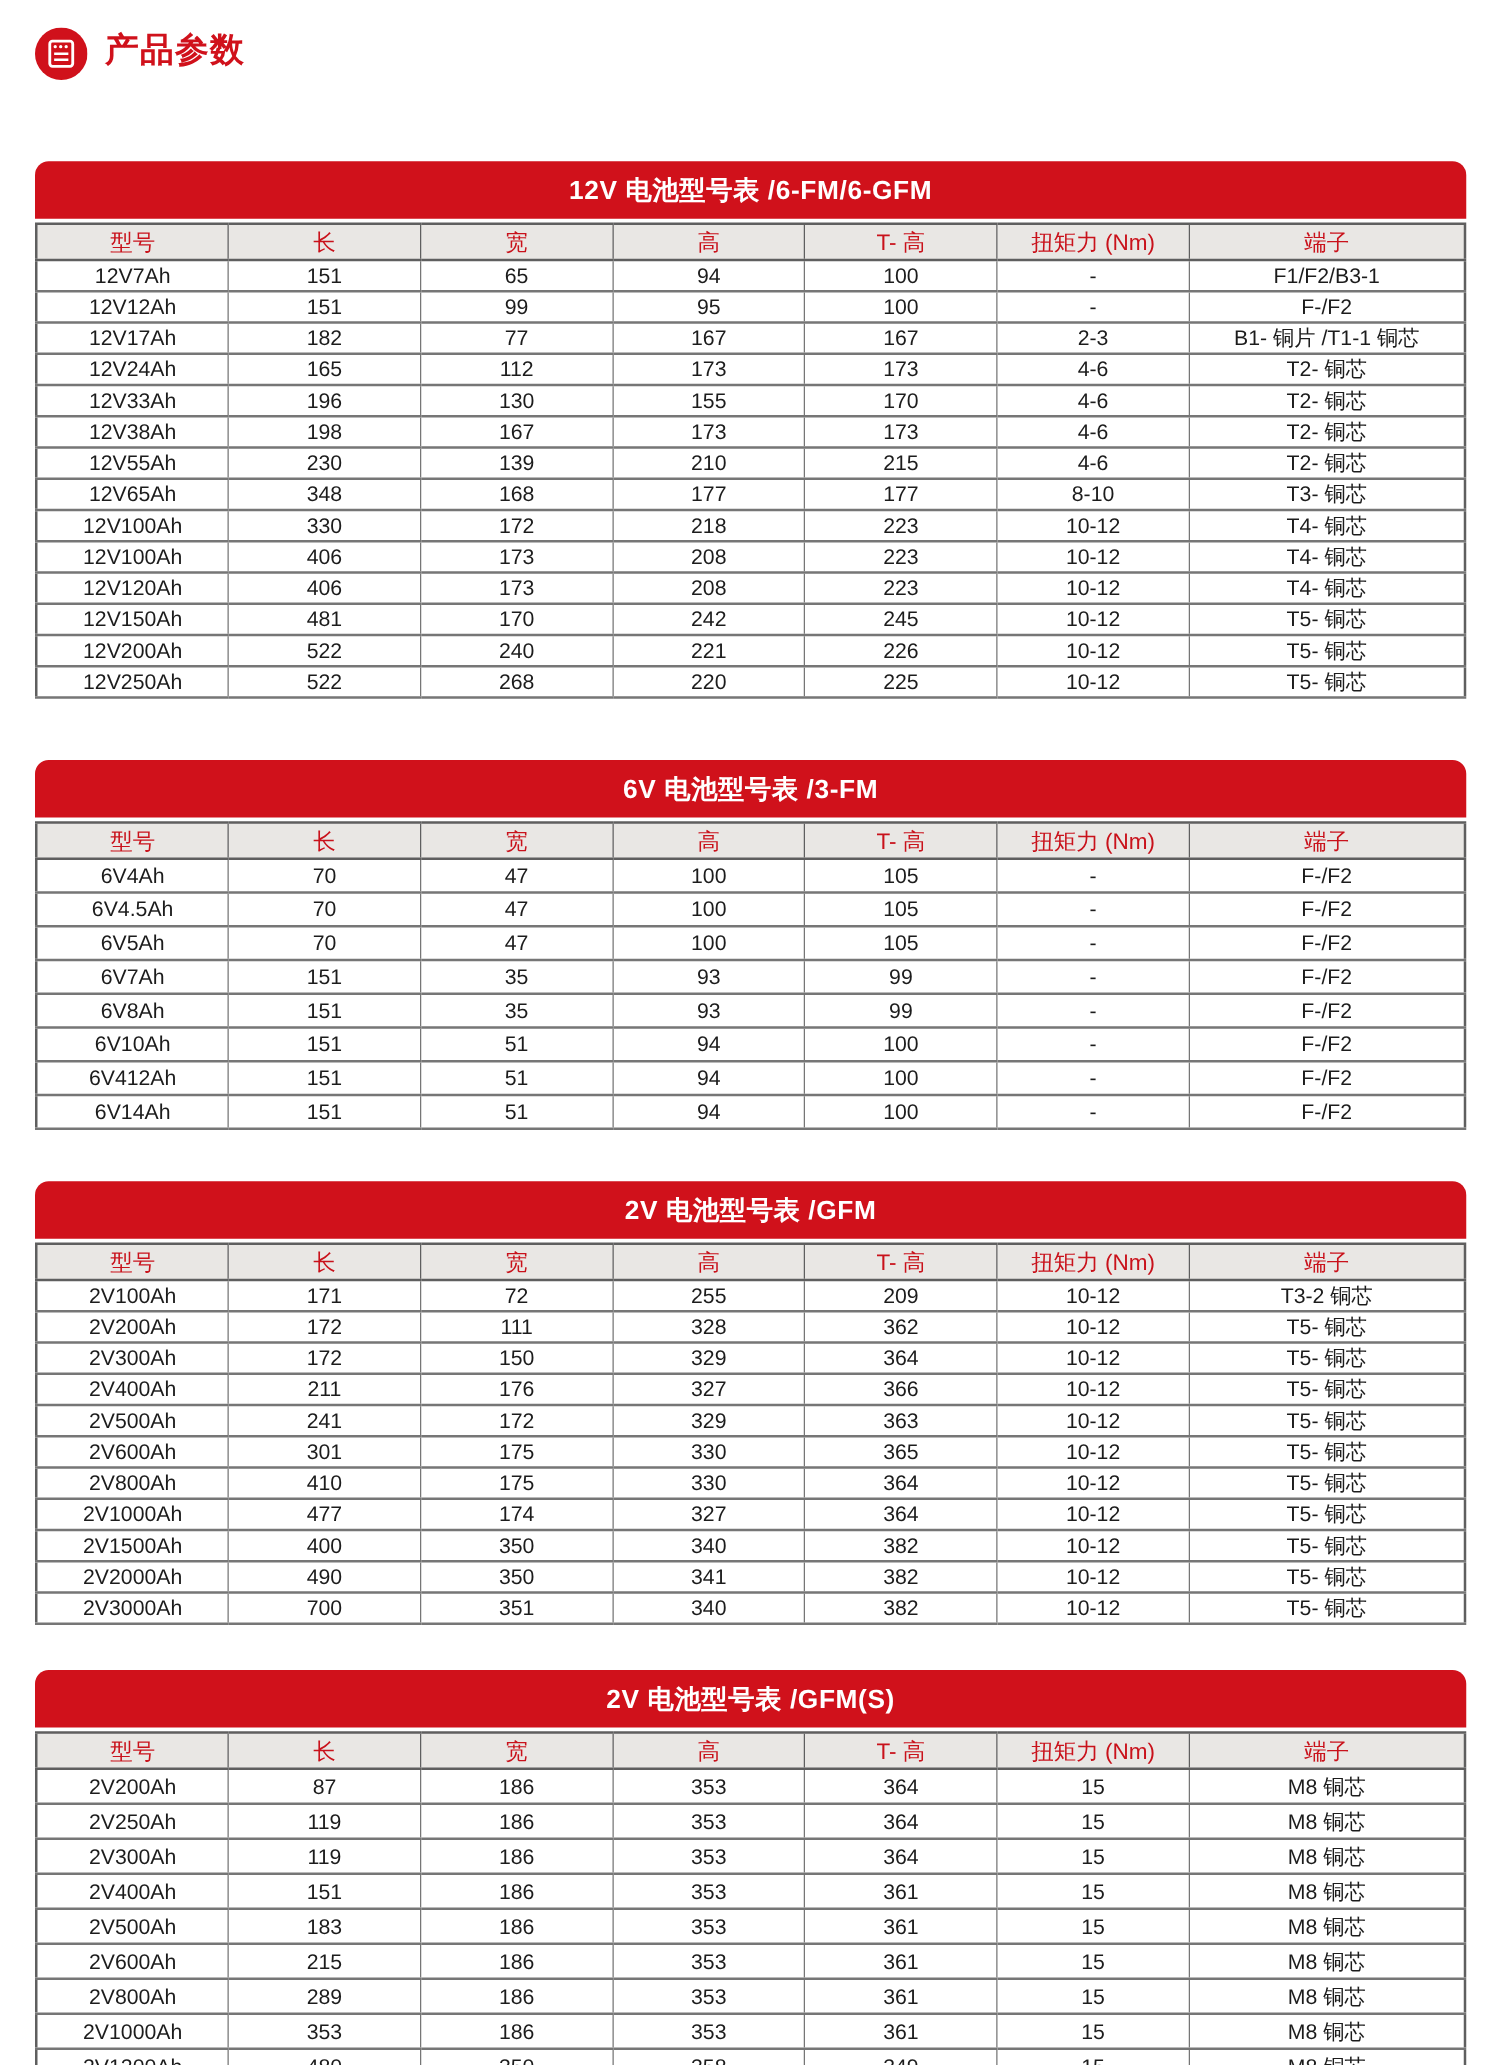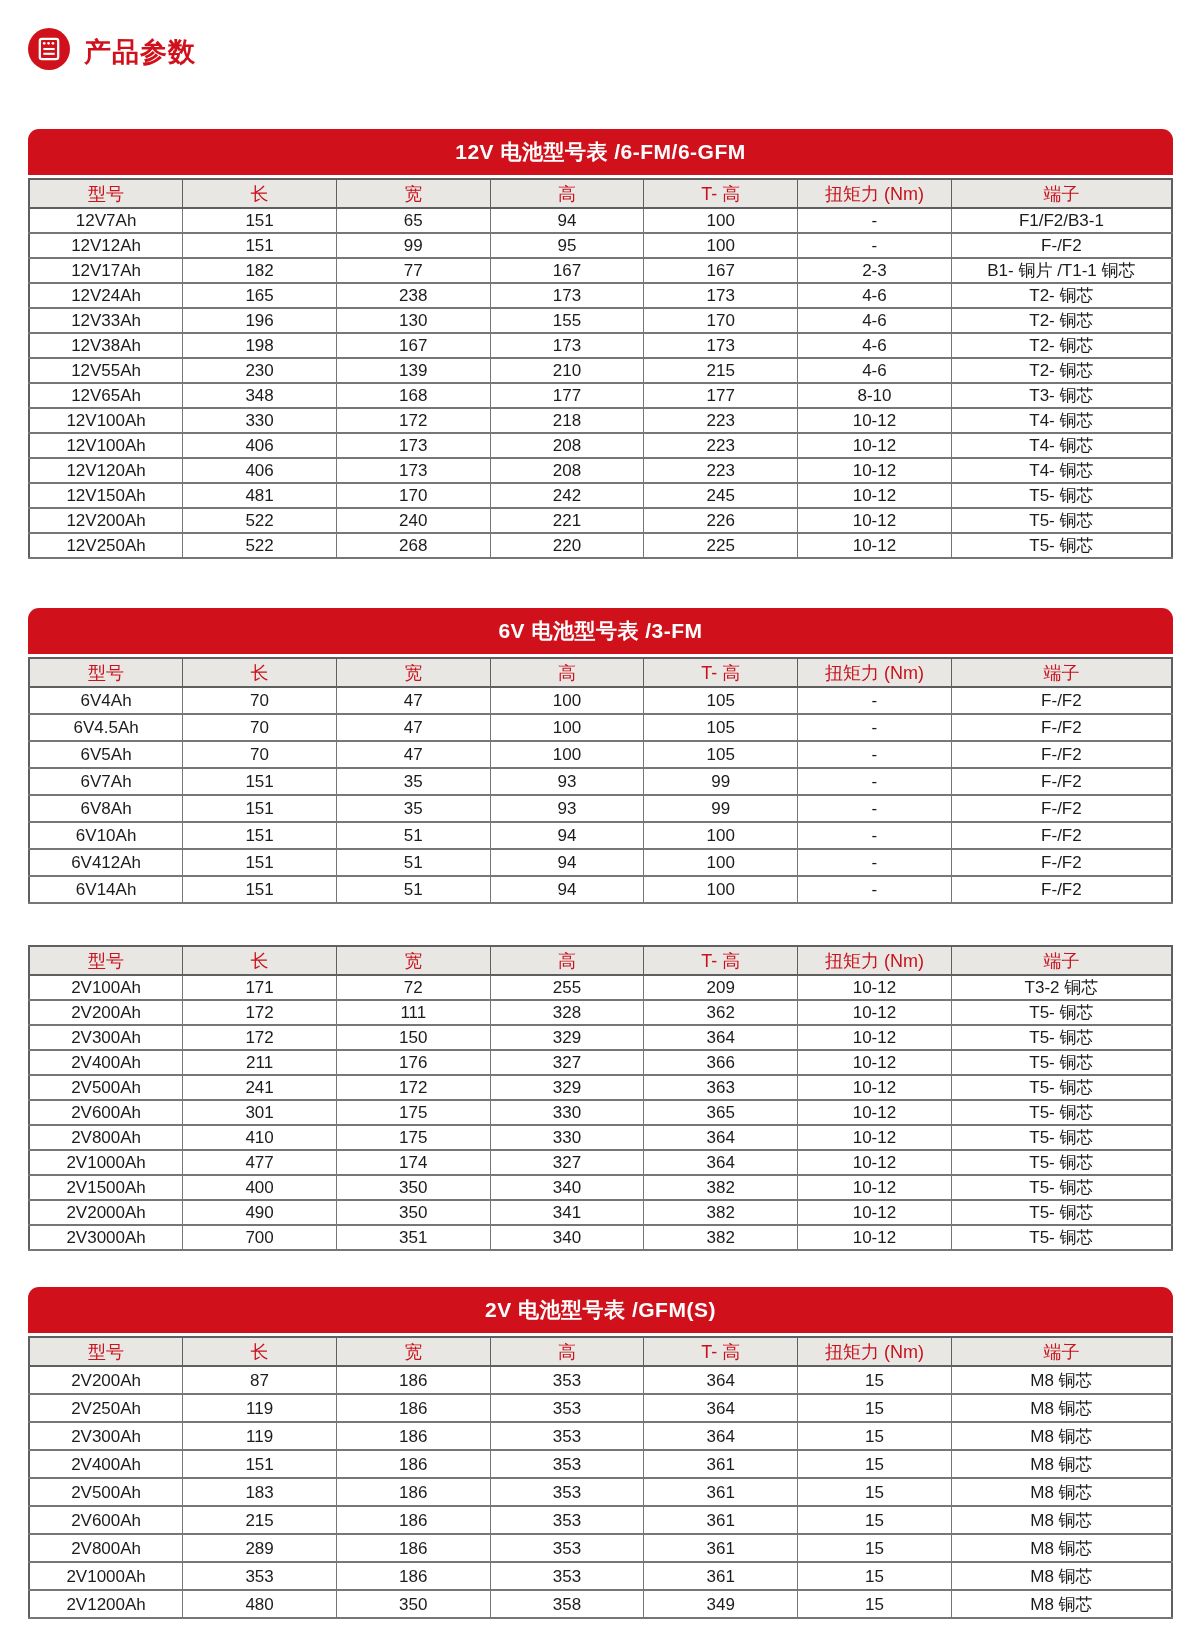--- a/index.html
+++ b/index.html
@@ -4,21 +4,21 @@
 <style>
   html, body { margin: 0; padding: 0; background: #ffffff; }
   body {
     width: 1200px;
     font-family: "Liberation Sans", "DejaVu Sans", sans-serif;
     -webkit-font-smoothing: antialiased;
   }
   .page { padding: 22px 27px 0 28px; }
 
   
-  .page-header { display: flex; align-items: flex-end; gap: 14px; height: 48px; }
+  .page-header { display: flex; align-items: flex-start; gap: 14px; height: 48px; }
   .badge { width: 42px; height: 42px; flex: 0 0 auto; }
   .page-title {
     margin: 0; font-size: 27px; font-weight: bold; color: #d0111b;
     letter-spacing: 1px;
   }
 
   
   .table-block { width: 100%; }
   #tables .table-block:nth-child(1) { margin-top: 59px; }
   #tables .table-block:nth-child(2) { margin-top: 49px; }
@@ -125,21 +125,21 @@
               <td>182</td>
               <td>77</td>
               <td>167</td>
               <td>167</td>
               <td>2-3</td>
               <td>B1- 铜片 /T1-1 铜芯</td>
             </tr>
             <tr>
               <td>12V24Ah</td>
               <td>165</td>
-              <td>238</td>
+              <td>112</td>
               <td>173</td>
               <td>173</td>
               <td>4-6</td>
               <td>T2- 铜芯</td>
             </tr>
             <tr>
               <td>12V33Ah</td>
               <td>196</td>
               <td>130</td>
               <td>155</td>
@@ -328,20 +328,23 @@
               <td>94</td>
               <td>100</td>
               <td>-</td>
               <td>F-/F2</td>
             </tr>
           </tbody>
     </table>
   </div>
 
   <div class="table-block">
+    <div class="table-title-bar">
+      <span class="table-title">2V 电池型号表 /GFM</span>
+    </div>
     <table class="spec-table">
       <colgroup>
         <col class="c-model">
             <col class="c-num">
             <col class="c-num">
             <col class="c-num">
         <col class="c-num">
             <col class="c-num">
             <col class="c-term">
       </colgroup>

